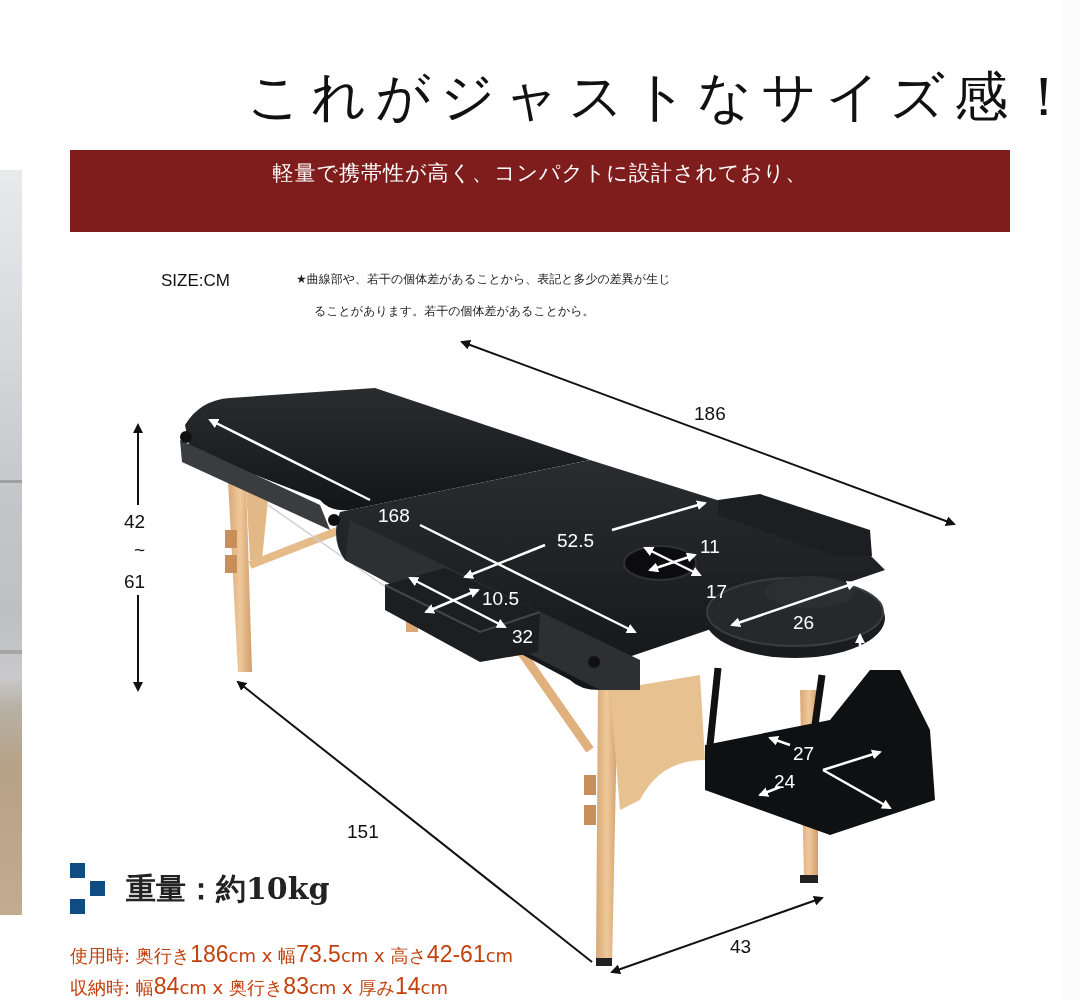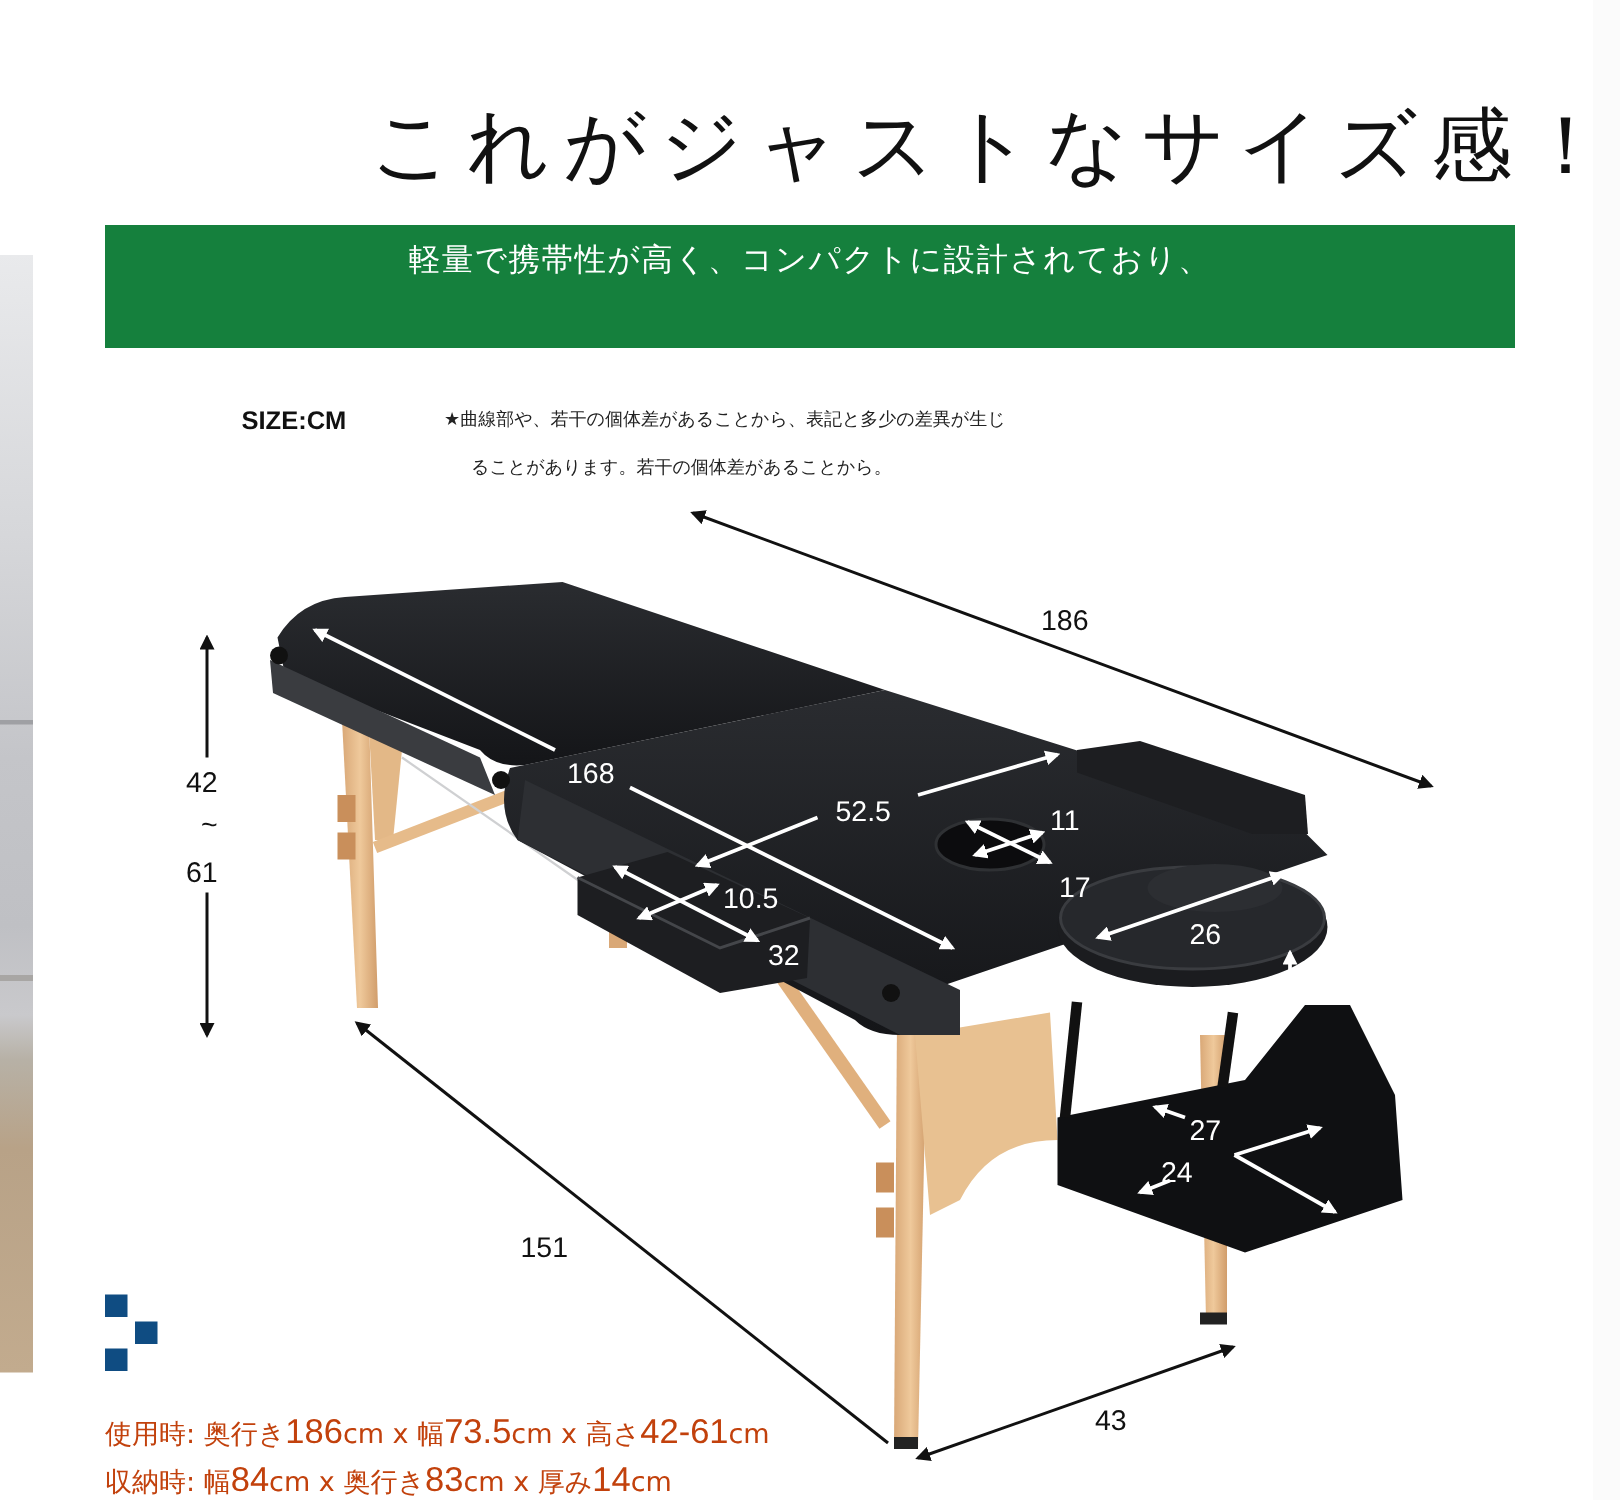--- a/index.html
+++ b/index.html
@@ -5,25 +5,25 @@
   html, body { margin:0; padding:0; }
   body { width:1080px; height:1000px; background:#ffffff; position:relative; overflow:hidden;
          font-family:"DejaVu Sans", sans-serif; }
   .left-photo { position:absolute; left:0; top:170px; width:22px; height:745px;
      background:linear-gradient(180deg,#e9eaec 0%,#d6d7da 25%,#c4c5c9 45%,#bfc0c4 60%,#c9c9cc 68%,#b7b1a6 72%,#b8a287 80%,#c2ab8e 100%); }
   .left-photo .fold1 { position:absolute; left:0; top:310px; width:22px; height:3px; background:#9fa0a4; }
   .left-photo .fold2 { position:absolute; left:0; top:480px; width:22px; height:4px; background:#a8a6a4; }
   .right-strip { position:absolute; left:1062px; top:0; width:18px; height:1000px; background:#fbfbfb; }
   .title { position:absolute; left:0; top:62px; width:1080px; text-align:right;
      font-family:"DejaVu Serif", serif; font-size:54px; letter-spacing:9px; color:#111; line-height:70px; }
-  .banner { position:absolute; left:70px; top:150px; width:940px; height:82px; background:#15803d;
+  .banner { position:absolute; left:70px; top:150px; width:940px; height:82px; background:#7f1d1d;
      color:#fff; font-family:"DejaVu Serif", serif; font-size:21px; text-align:center; line-height:36px;
      padding-top:5px; box-sizing:border-box; letter-spacing:1px; }
   .size-label { position:absolute; left:161px; top:271px; font-family:"Liberation Sans", sans-serif;
-     font-weight:bold; font-size:17px; color:#111; }
+     font-weight:normal; font-size:17px; color:#111; }
   .note { position:absolute; left:296px; top:263px; font-size:12px; color:#222; line-height:32px; }
   .note .l2 { padding-left:18px; display:block; }
   .illus { position:absolute; left:0; top:0; }
   .dim { font-family:"Liberation Sans", sans-serif; font-size:19px; }
   .weight { position:absolute; left:70px; top:863px; display:flex; align-items:center; }
   .weight-icon { position:relative; width:36px; height:52px; margin-right:20px; }
   .weight-icon span { position:absolute; width:15px; height:15px; background:#0f4c82; }
   .weight-text { font-family:"DejaVu Serif", serif; font-size:30px; font-weight:bold; color:#222; }
   .spec { position:absolute; left:70px; font-size:18px; color:#c2410c; white-space:nowrap; }
   .spec b { font-family:"Liberation Sans", sans-serif; font-size:23px; font-weight:normal; }
@@ -157,20 +157,21 @@
   <text class="dim" x="347" y="838" fill="#111">151</text>
   <text class="dim" x="730" y="953" fill="#111">43</text>
 </svg>
 
 <div class="weight">
   <div class="weight-icon">
     <span style="left:0;top:0"></span>
     <span style="left:20px;top:18px"></span>
     <span style="left:0;top:36px"></span>
   </div>
+  <div class="weight-text">重量：約10kg</div>
 </div>
 
 <div class="spec" style="top:941px">
   <span>使用時: 奥行き</span><b>186</b><span>cm x 幅</span><b>73.5</b><span>cm x 高さ</span><b>42-61</b><span>cm</span>
 </div>
 <div class="spec" style="top:973px">
   <span>収納時: 幅</span><b>84</b><span>cm x 奥行き</span><b>83</b><span>cm x 厚み</span><b>14</b><span>cm</span>
 </div>
 
 </body></html>

